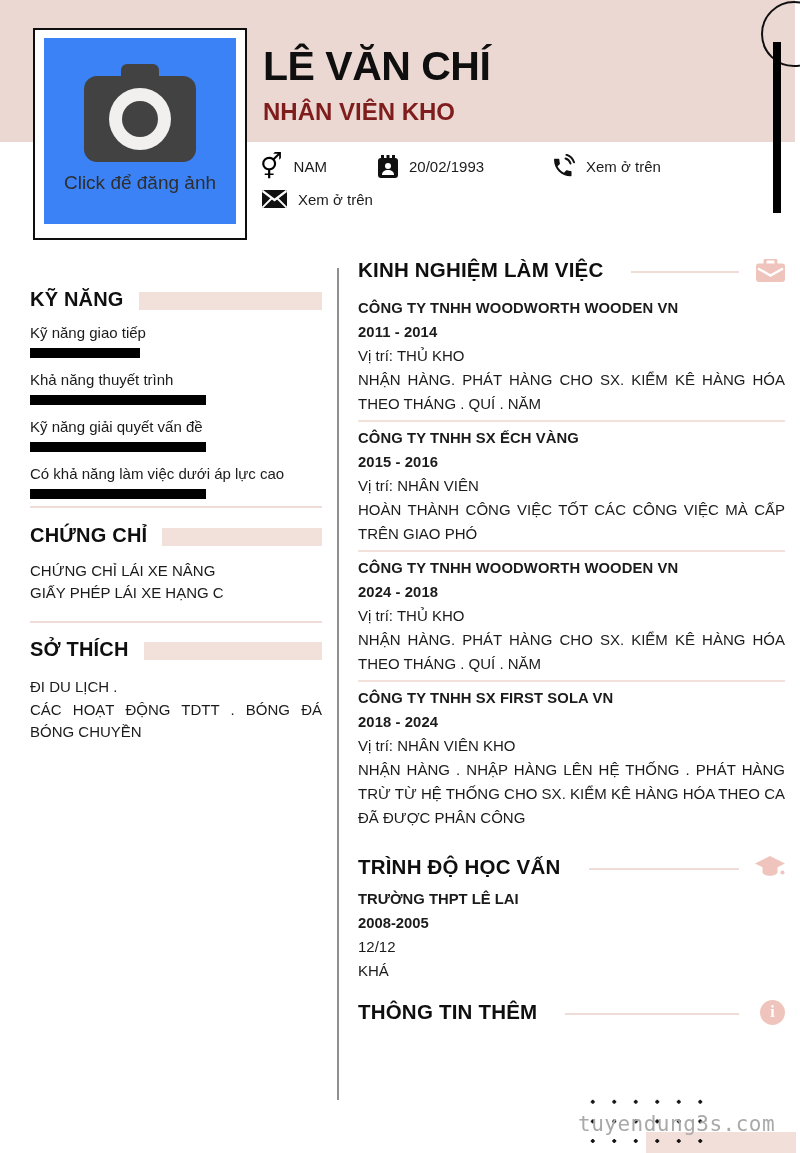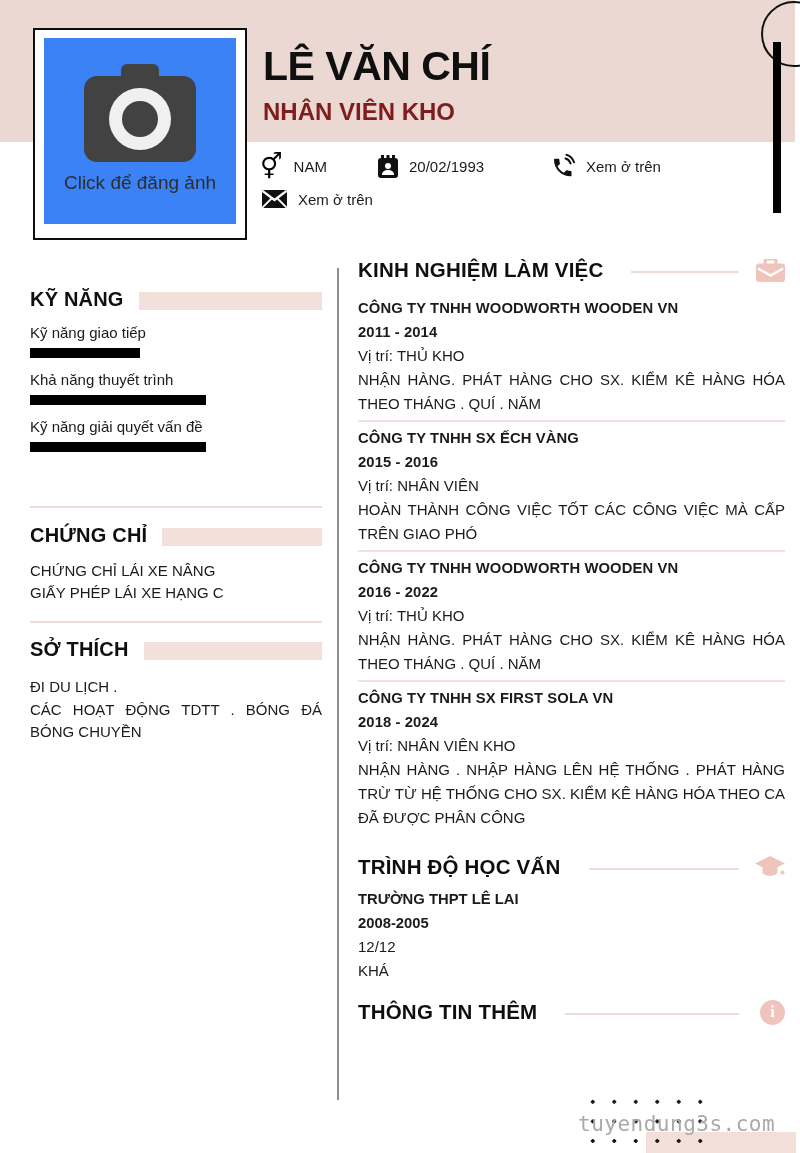--- a/index.html
+++ b/index.html
@@ -160,20 +160,24 @@
       <div class="skill-bar" style="width: 110px;"></div>
     </div>
     <div class="skill">
       <div class="skill-label">Khả năng thuyết trình</div>
       <div class="skill-bar" style="width: 176px;"></div>
     </div>
     <div class="skill">
       <div class="skill-label">Kỹ năng giải quyết vấn đề</div>
       <div class="skill-bar" style="width: 176px;"></div>
     </div>
+    <div class="skill">
+      <div class="skill-label">Có khả năng làm việc dưới áp lực cao</div>
+      <div class="skill-bar" style="width: 176px;"></div>
+    </div>
   </div>
 
   <div class="sb-divider d1"></div>
 
   <div class="sec-cert">
     <div class="h-row-left">
       <h2>CHỨNG CHỈ</h2>
       <div class="h-block"></div>
     </div>
     <div class="side-lines">
@@ -219,21 +223,21 @@
       <div class="entry-div"></div>
       <div class="entry">
         <div class="company">CÔNG TY TNHH SX ẾCH VÀNG</div>
         <div class="years">2015 - 2016</div>
         <div class="position">Vị trí: NHÂN VIÊN</div>
         <div class="desc">HOÀN THÀNH CÔNG VIỆC TỐT CÁC CÔNG VIỆC MÀ CẤP TRÊN GIAO PHÓ</div>
       </div>
       <div class="entry-div"></div>
       <div class="entry">
         <div class="company">CÔNG TY TNHH WOODWORTH WOODEN VN</div>
-        <div class="years">2016 - 2022</div>
+        <div class="years">2024 - 2018</div>
         <div class="position">Vị trí: THỦ KHO</div>
         <div class="desc">NHẬN HÀNG. PHÁT HÀNG CHO SX. KIỂM KÊ HÀNG HÓA THEO THÁNG . QUÍ . NĂM</div>
       </div>
       <div class="entry-div"></div>
       <div class="entry">
         <div class="company">CÔNG TY TNHH SX FIRST SOLA VN</div>
         <div class="years">2018 - 2024</div>
         <div class="position">Vị trí: NHÂN VIÊN KHO</div>
         <div class="desc">NHẬN HÀNG . NHẬP HÀNG LÊN HỆ THỐNG . PHÁT HÀNG TRỪ TỪ HỆ THỐNG CHO SX. KIỂM KÊ HÀNG HÓA THEO CA ĐÃ ĐƯỢC PHÂN CÔNG</div>
       </div>

